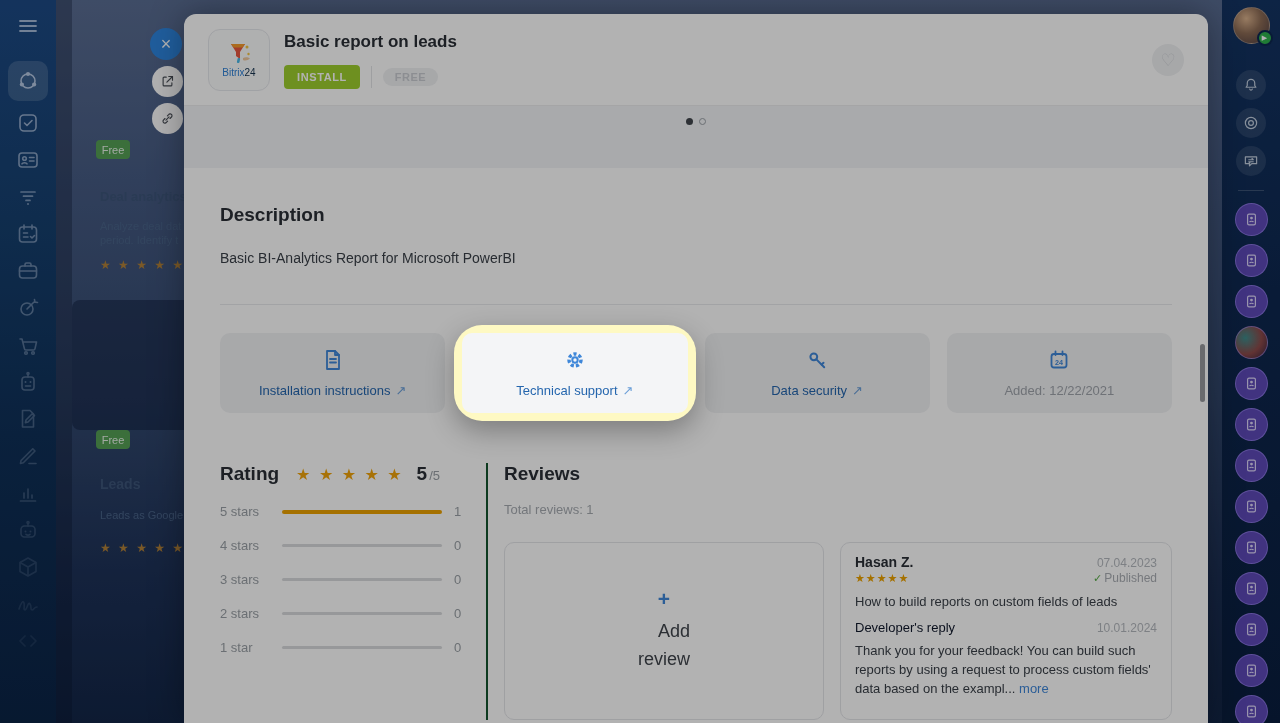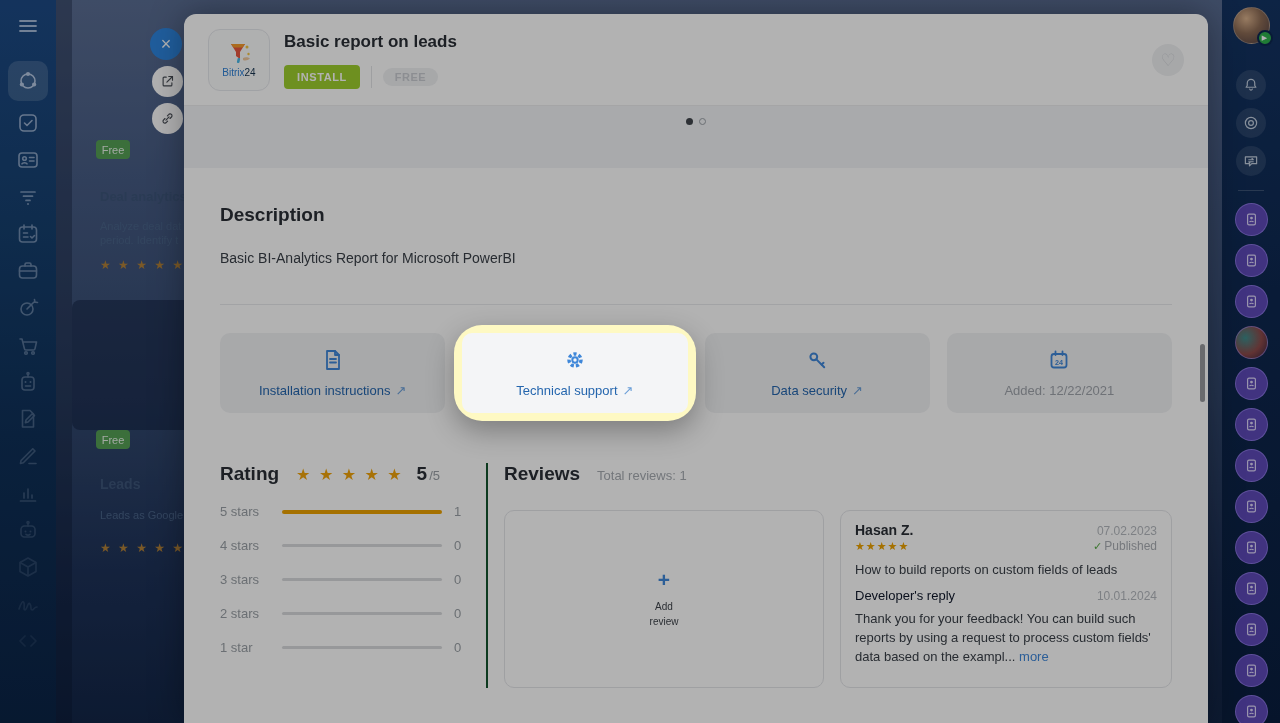--- a/index.html
+++ b/index.html
@@ -103,27 +103,27 @@
   .rh-stars { margin-left:17px; color:#f1a40b; font-size:16px; letter-spacing:2px; }
   .rh-score { margin-left:13px; font-size:19px; font-weight:700; color:#2a2f36; }
   .rh-of { font-size:13px; color:#9aa0a6; margin-left:2px; }
   .r-row { display:flex; align-items:center; margin-top:19px; }
   .r-label { width:54px; font-size:13px; color:#9aa0a6; }
   .r-bar { flex:1; height:3px; background:#d9dadd; border-radius:2px; margin:0 12px 0 8px; }
   .r-bar.filled { height:4px; background:#eda200; }
   .r-count { width:14px; font-size:13px; color:#9aa0a6; text-align:left; }
 
   .reviews-col { flex:1; padding-left:16px; }
-  .rev-head { display:flex; align-items:baseline; gap:17px; }
+  .rev-head { display:flex; align-items:baseline; gap:17px;flex-direction:column; }
   .rev-total { font-size:13px; color:#a6abb1; }
   .rev-cards { display:flex; gap:16px; margin-top:25px; }
   .add-card { width:320px; height:178px; border:1px solid #e4e5e9; border-radius:10px;
     display:flex; flex-direction:column; align-items:center; justify-content:center; background:#fff; }
   .add-plus { color:#3f87d9; font-size:21px; font-weight:700; line-height:1; }
-  .add-txt { margin-top:9px; font-size:10px; color:#3f444b; text-align:center; line-height:1.55; }
+  .add-txt { margin-top:9px; font-size:18px; color:#3f444b; text-align:right; line-height:1.55; }
   .review-card { flex:1; border:1px solid #e4e5e9; border-radius:10px; padding:11px 14px 12px; background:#fff; }
   .rc-row { display:flex; justify-content:space-between; align-items:baseline; }
   .rc-author { font-size:14px; font-weight:700; color:#2a2f36; }
   .rc-date { font-size:12px; color:#b4b8be; }
   .rc-stars { font-size:11px; color:#eda200; letter-spacing:1px; margin-top:2px; }
   .rc-status { font-size:12px; color:#a9adb3; }
   .rc-check { color:#57ab46; margin-right:2px; font-size:11px; }
   .rc-text { margin-top:9px; font-size:13px; color:#3a4048; }
   .rc-reply-h { font-size:13px; font-weight:400; color:#0f172a; }
   .rc-reply-row { margin-top:11px; }
@@ -527,21 +527,21 @@
             <div class="add-card">
               <div class="add-plus">+</div>
               <div class="add-txt">
                 <div>Add</div>
                 <div>review</div>
               </div>
             </div>
             <div class="review-card">
               <div class="rc-row">
                 <span class="rc-author">Hasan Z.</span>
-                <span class="rc-date">07.02.2023</span>
+                <span class="rc-date">07.04.2023</span>
               </div>
               <div class="rc-row">
                 <span class="rc-stars">★★★★★</span>
                 <span class="rc-status"><span class="rc-check">✓</span><span>Published</span></span>
               </div>
               <div class="rc-text">How to build reports on custom fields of leads</div>
               <div class="rc-row rc-reply-row">
                 <span class="rc-reply-h">Developer's reply</span>
                 <span class="rc-date">10.01.2024</span>
               </div>

